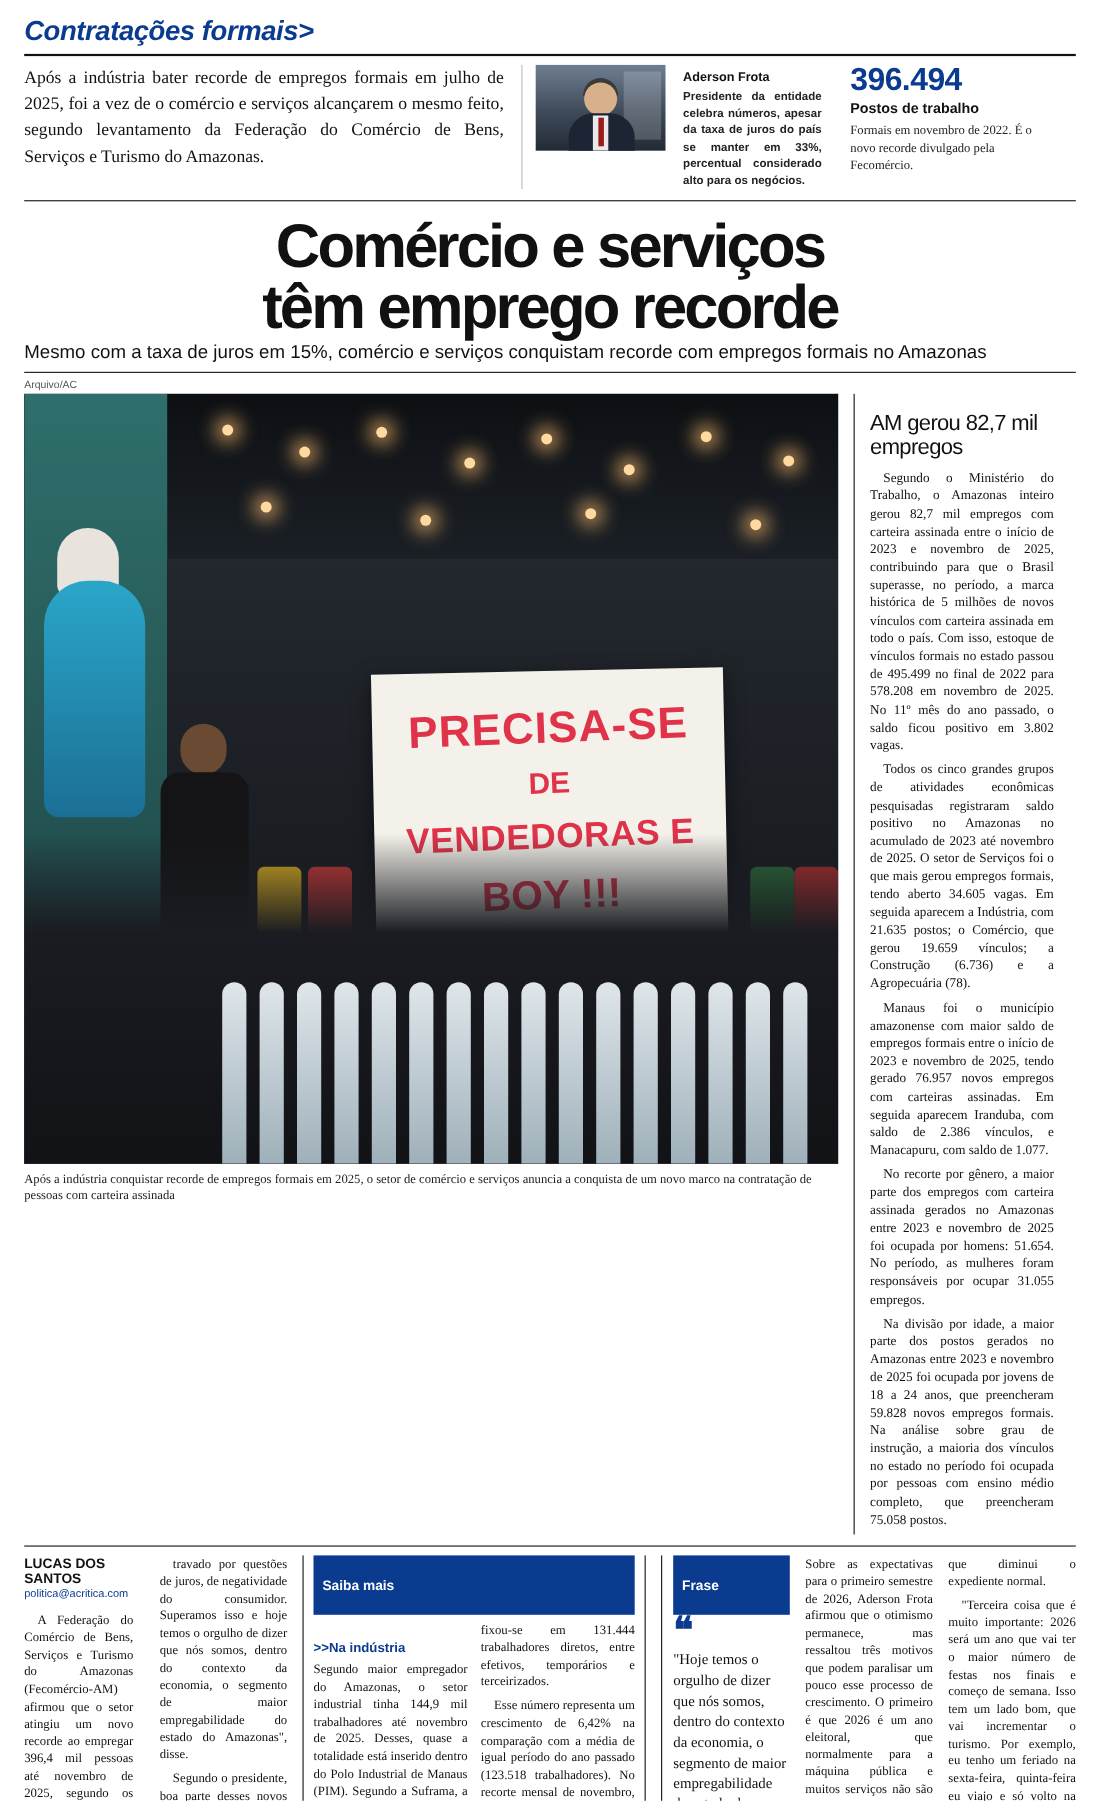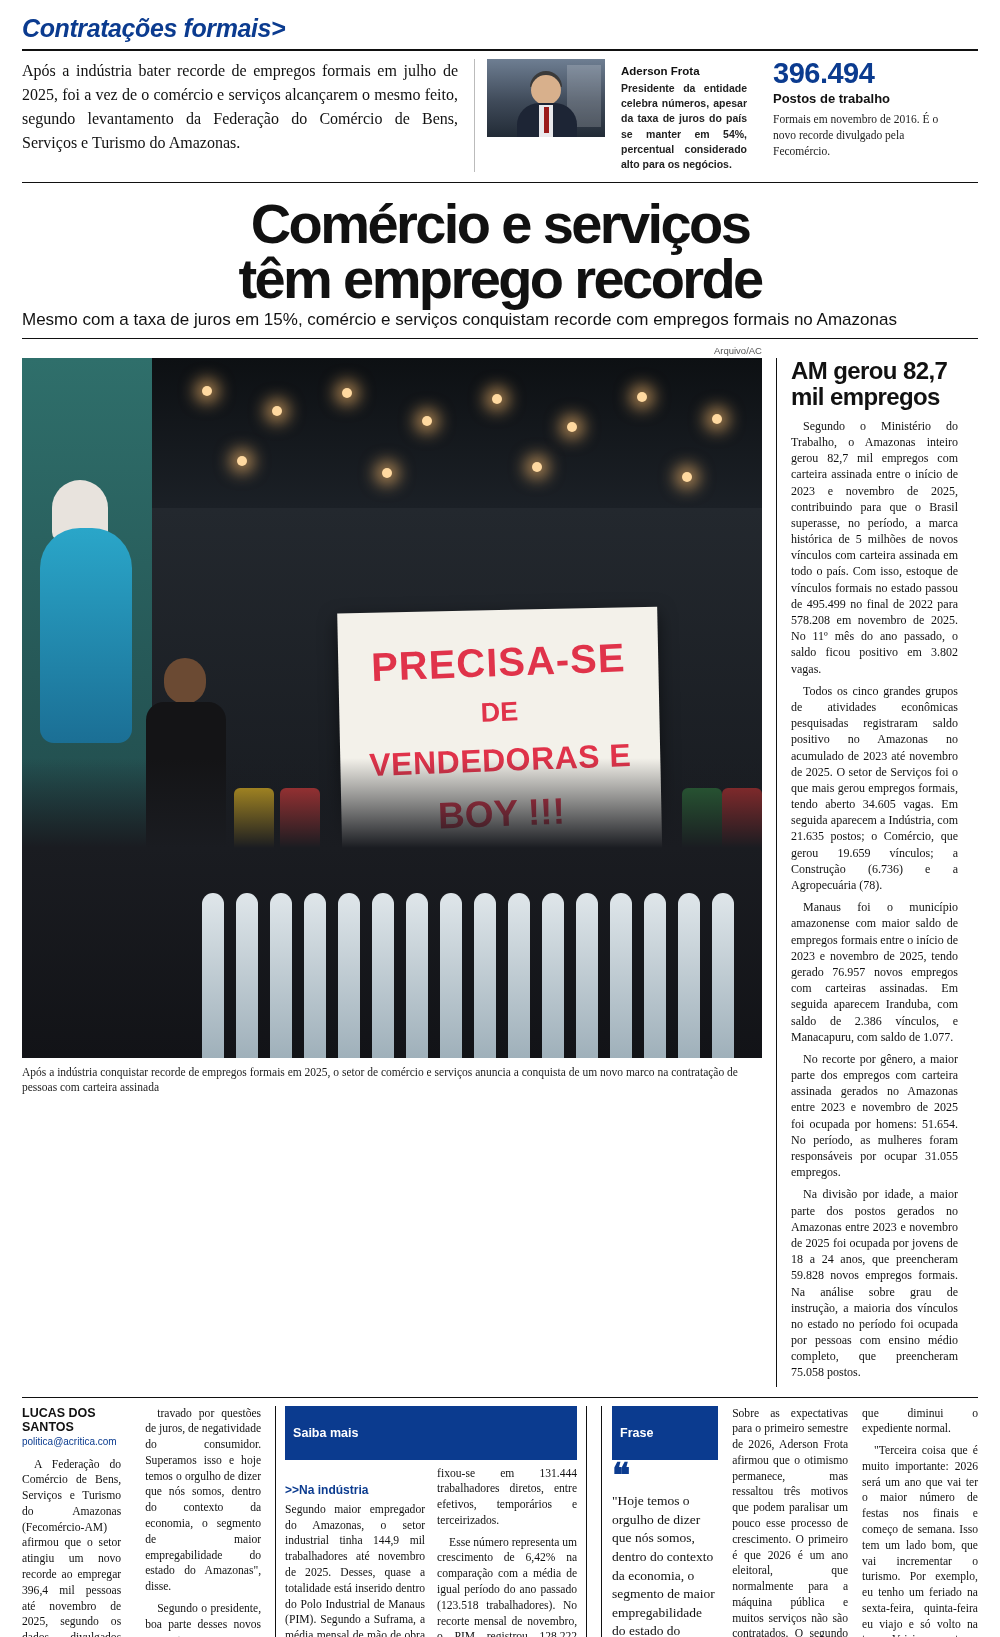--- a/index.html
+++ b/index.html
@@ -109,21 +109,21 @@
     font-family:"Liberation Sans", sans-serif;
     font-size:17px;
     margin:4px 0 8px 0;
     color:#111;
   }
   .rule-sub { border-top:1px solid #111; margin:0 0 6px 0; }
 
   
   .credit-arquivo {
     font-family:"Liberation Sans", sans-serif;
-    font-size:9.5px; color:#555; text-align:right;
+    font-size:9.5px; color:#555; text-align:left;
     width:740px; margin:0 0 2px 0;
   }
   .midrow { display:flex; gap:14px; align-items:flex-start; }
   .figure { width:740px; }
   .bigphoto {
     width:740px; height:700px; position:relative; overflow:hidden;
     background:#14161b;
   }
   .bp-wallL { position:absolute; left:0; top:0; width:130px; height:700px;
     background:linear-gradient(180deg,#2f6f6b,#1b3c3f); }
@@ -173,22 +173,22 @@
   .caption {
     font-family:"Liberation Serif", serif;
     font-size:11.5px; line-height:1.35; color:#222;
     margin-top:7px; width:740px;
   }
 
   
   .sidebar { width:182px; padding-left:14px; border-left:1px solid #111; }
   .sb-title {
     font-family:"Liberation Sans", sans-serif;
-    font-weight:bold; font-size:24px; line-height:1.08; letter-spacing:-0.6px;
-    margin:0 0 8px 0;
+    font-weight:normal; font-size:20px; line-height:1.08; letter-spacing:-0.6px;
+    margin:17px 0 8px 0;
   }
   .sb-body p {
     font-family:"Liberation Serif", serif;
     font-size:12px; line-height:1.35; text-align:justify;
     margin:0 0 6px 0; text-indent:12px;
   }
 
   
   .rule-bottom { border-top:1px solid #111; margin:10px 0 8px 0; }
   .bottom { display:flex; gap:14px; }
@@ -253,27 +253,27 @@
         <div class="hair"></div>
         <div class="face"></div>
         <div class="body"></div>
         <div class="shirt"></div>
         <div class="tie"></div>
       </div>
     </div>
 
     <div class="person-col">
       <div class="credit-person">Aderson Frota</div>
-      <div class="person-desc">Presidente da entidade celebra números, apesar da taxa de juros do país se manter em 54%, percentual considerado alto para os negócios.</div>
+      <div class="person-desc">Presidente da entidade celebra números, apesar da taxa de juros do país se manter em 33%, percentual considerado alto para os negócios.</div>
     </div>
 
     <div class="bignum-col">
       <div class="bignum">396.494</div>
       <div class="bignum-label">Postos de trabalho</div>
-      <div class="bignum-desc">Formais em novembro de 2016. É o novo recorde divulgado pela Fecomércio.</div>
+      <div class="bignum-desc">Formais em novembro de 2022. É o novo recorde divulgado pela Fecomércio.</div>
     </div>
   </div>
 
   <div class="rule-mid"></div>
 
   <h1 class="headline">
     <span>Comércio e serviços</span>
     <span class="l2">têm emprego recorde</span>
   </h1>
   <div class="subhead">Mesmo com a taxa de juros em 15%, comércio e serviços conquistam recorde com empregos formais no Amazonas</div>

